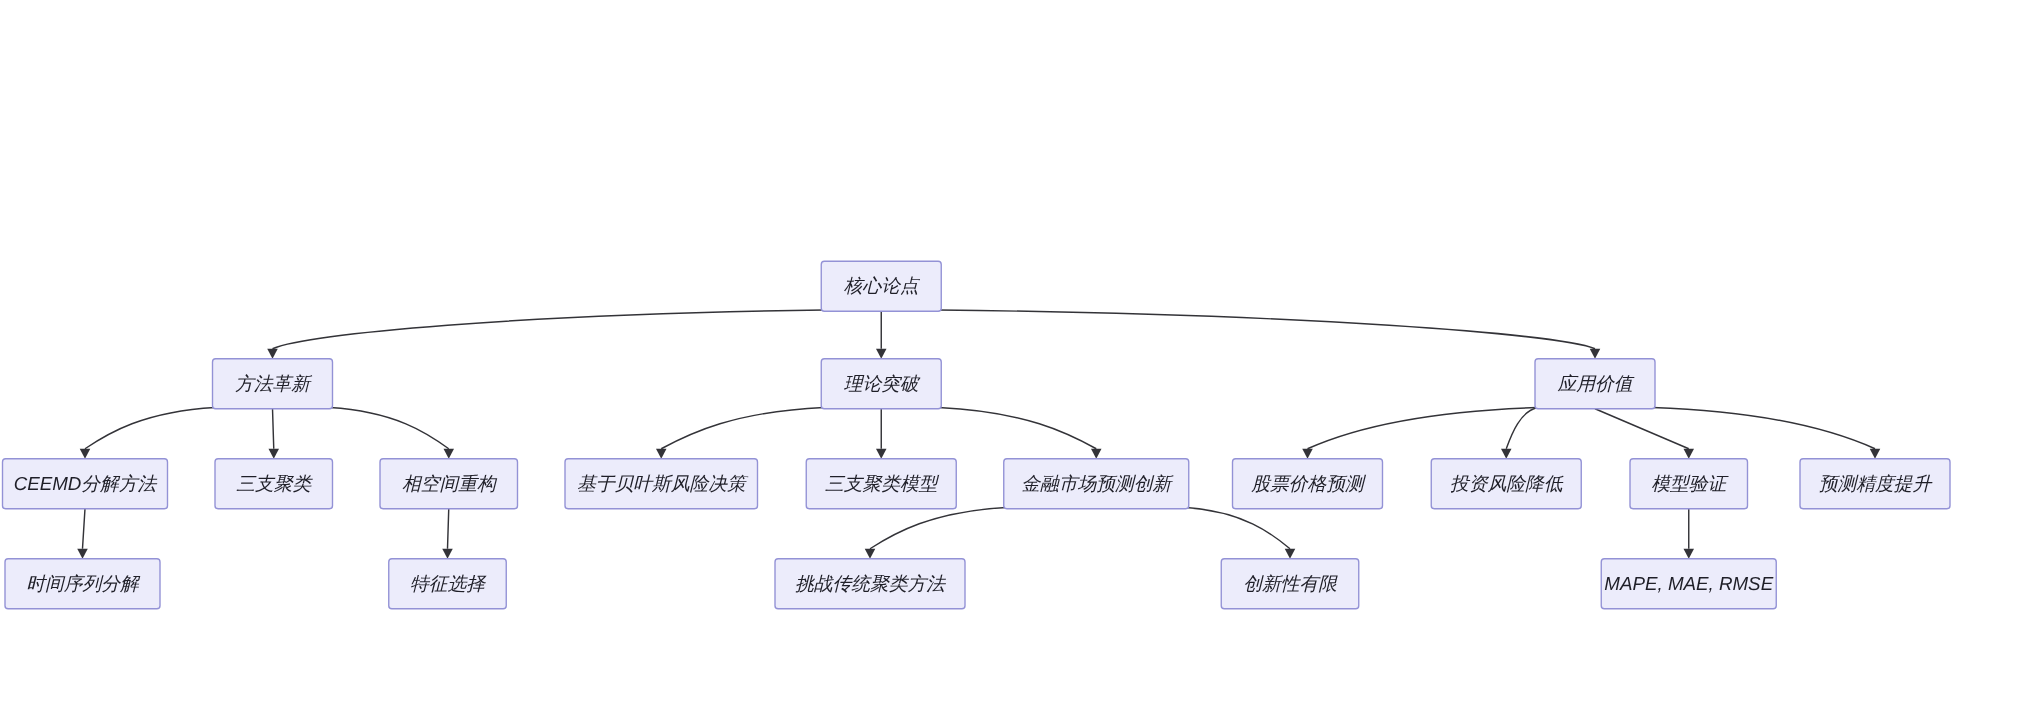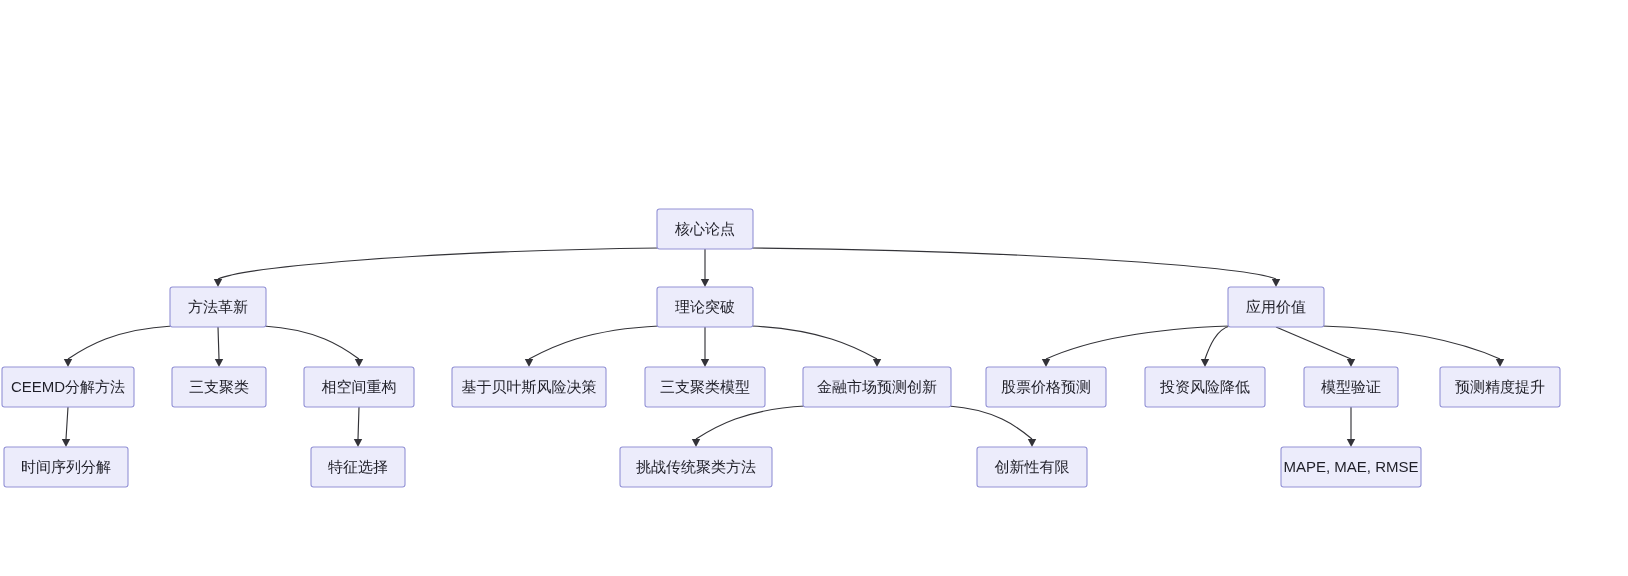--- a/index.html
+++ b/index.html
@@ -11,20 +11,21 @@
     width: 1628px;
     height: 576px;
     font-family: "Liberation Sans", "DejaVu Sans", sans-serif;
     overflow: hidden;
   }
   #chart-root {
     position: relative;
     width: 1628px;
     height: 576px;
     background: #ffffff;
+    font-style: italic;
   }
   svg#flow {
     display: block;
     width: 1628px;
     height: 576px;
   }
   .node-box {
     fill: #ececfb;
     stroke: #9392d6;
     stroke-width: 1.1px;

